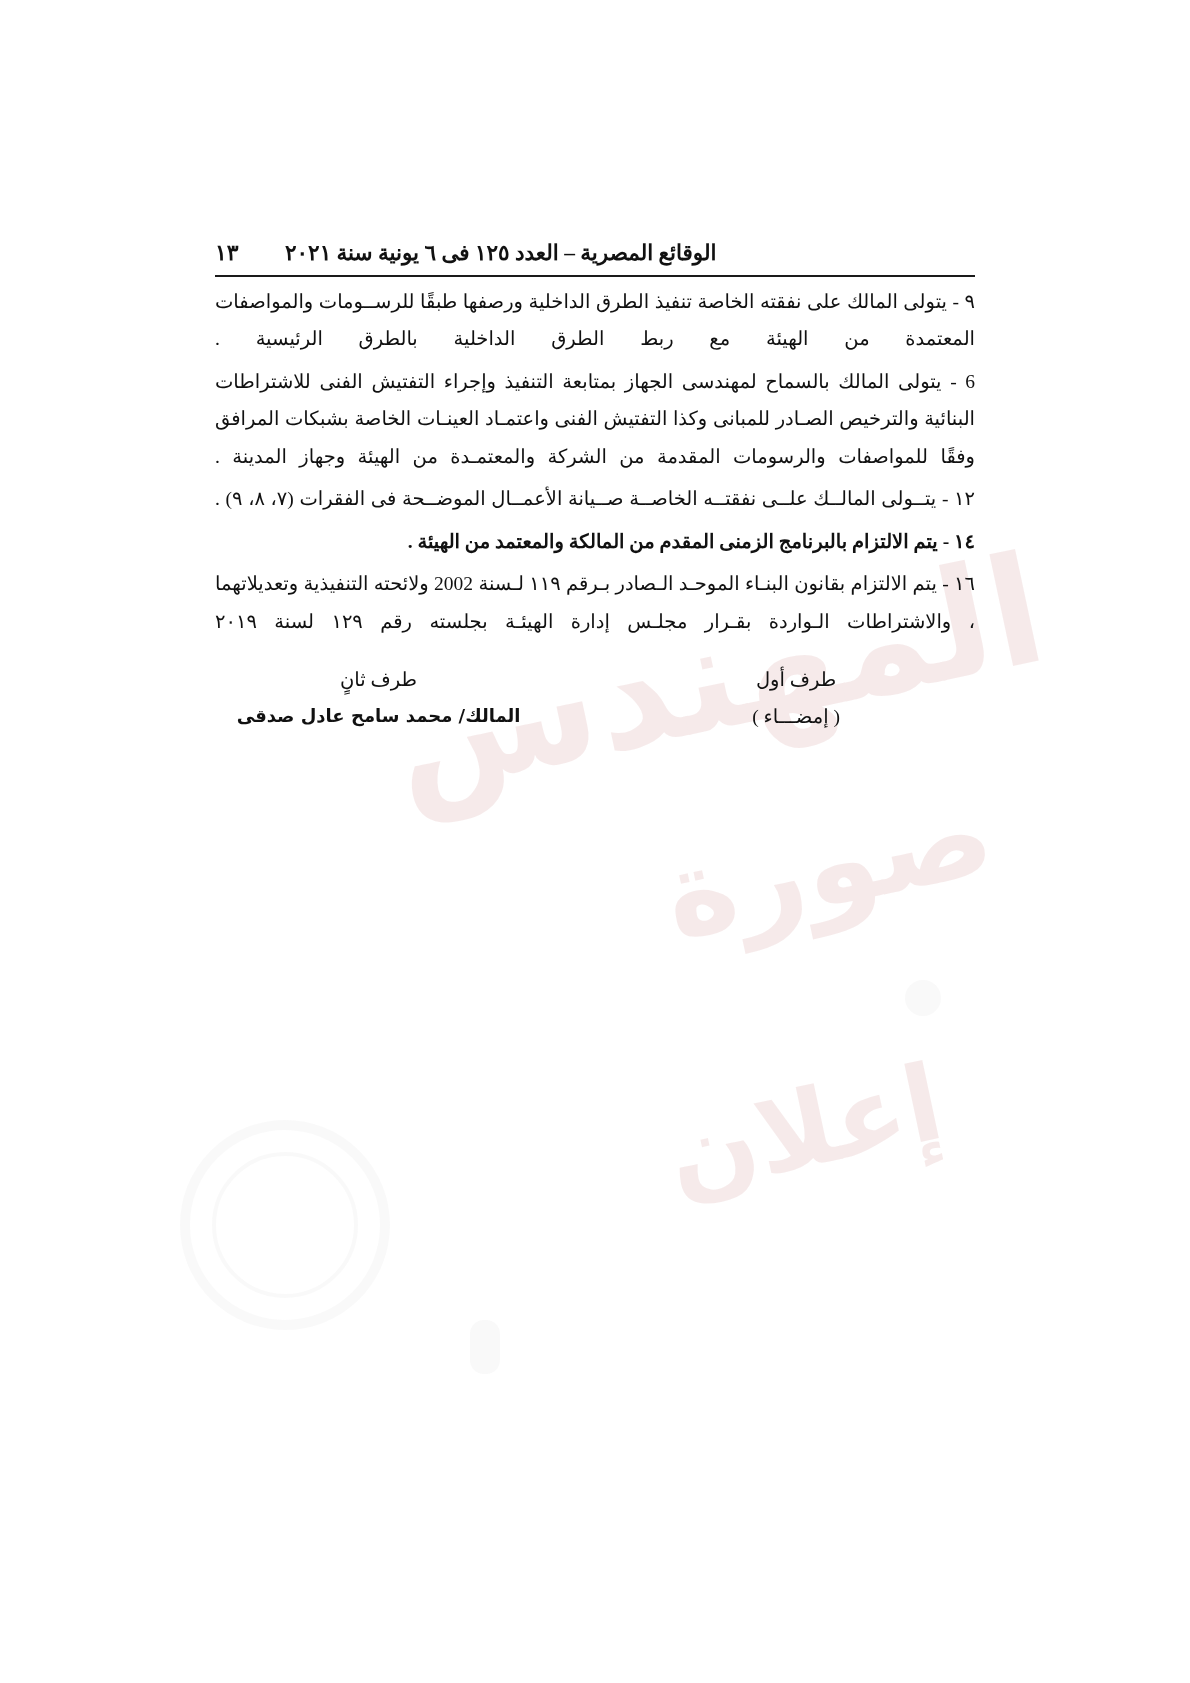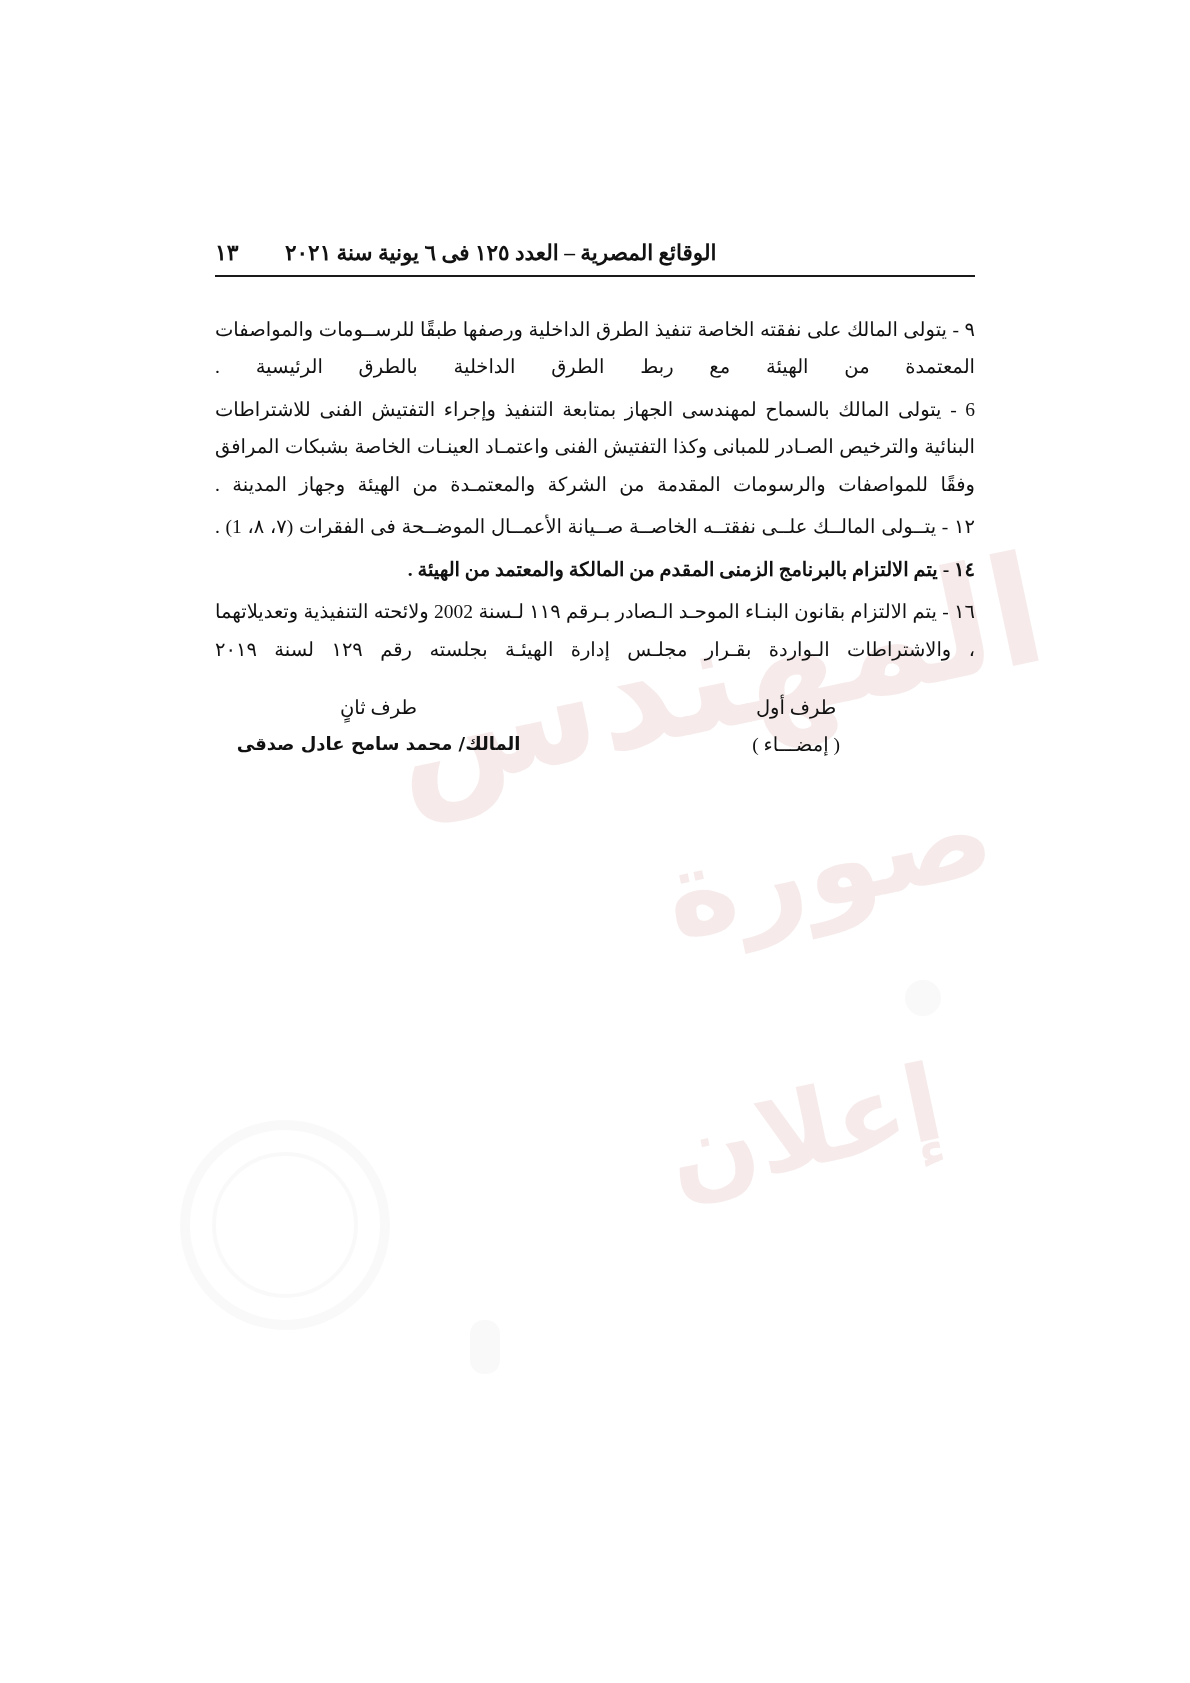--- a/index.html
+++ b/index.html
@@ -112,21 +112,21 @@
     font-weight: bold;
   }
   .header-rule {
     margin-top: 9px;
     border-bottom: 2.5px solid #1a1a1a;
     width: 100%;
   }
 
   
   .body {
-    margin-top: 34px;
+    margin-top: 6px;
     direction: rtl;
     text-align: justify;
     text-align-last: right;
     font-size: 19.5px;
     line-height: 1.92;
   }
   .para {
     margin: 0 0 5px 0;
     text-align: justify;
     text-indent: 0;
@@ -188,21 +188,21 @@
 
   <div class="header-row">
     <div class="header-title">الوقائع المصرية – العدد ١٢٥ فى ٦ يونية سنة ٢٠٢١</div>
     <div class="header-page">١٣</div>
   </div>
   <div class="header-rule"></div>
 
   <div class="body">
     <p class="para stretch">٩ - يتولى المالك على نفقته الخاصة تنفيذ الطرق الداخلية ورصفها طبقًا للرســومات والمواصفات المعتمدة من الهيئة مع ربط الطرق الداخلية بالطرق الرئيسية .</p>
     <p class="para stretch">6 - يتولى المالك بالسماح لمهندسى الجهاز بمتابعة التنفيذ وإجراء التفتيش الفنى للاشتراطات البنائية والترخيص الصـادر للمبانى وكذا التفتيش الفنى واعتمـاد العينـات الخاصة بشبكات المرافق وفقًا للمواصفات والرسومات المقدمة من الشركة والمعتمـدة من الهيئة وجهاز المدينة .</p>
-    <p class="para stretch">١٢ - يتــولى المالــك علــى نفقتــه الخاصــة صــيانة الأعمــال الموضــحة فى الفقرات (٧، ٨، 1) .</p>
+    <p class="para stretch">١٢ - يتــولى المالــك علــى نفقتــه الخاصــة صــيانة الأعمــال الموضــحة فى الفقرات (٧، ٨، ٩) .</p>
     <p class="para last-right" style="text-align:center;font-weight:bold;">١٤ - يتم الالتزام بالبرنامج الزمنى المقدم من المالكة والمعتمد من الهيئة .</p>
     <p class="para stretch">١٦ - يتم الالتزام بقانون البنـاء الموحـد الـصادر بـرقم ١١٩ لـسنة 2002 ولائحته التنفيذية وتعديلاتهما  ، والاشتراطات الـواردة بقـرار مجلـس إدارة الهيئـة بجلسته رقم ١٢٩ لسنة ٢٠١٩</p>
   </div>
 
   <div class="signatures">
     <div class="sig-col first">
       <div class="sig-title">طرف أول</div>
       <div class="sig-value plain">( إمضـــاء )</div>
     </div>
     <div class="sig-col second">

